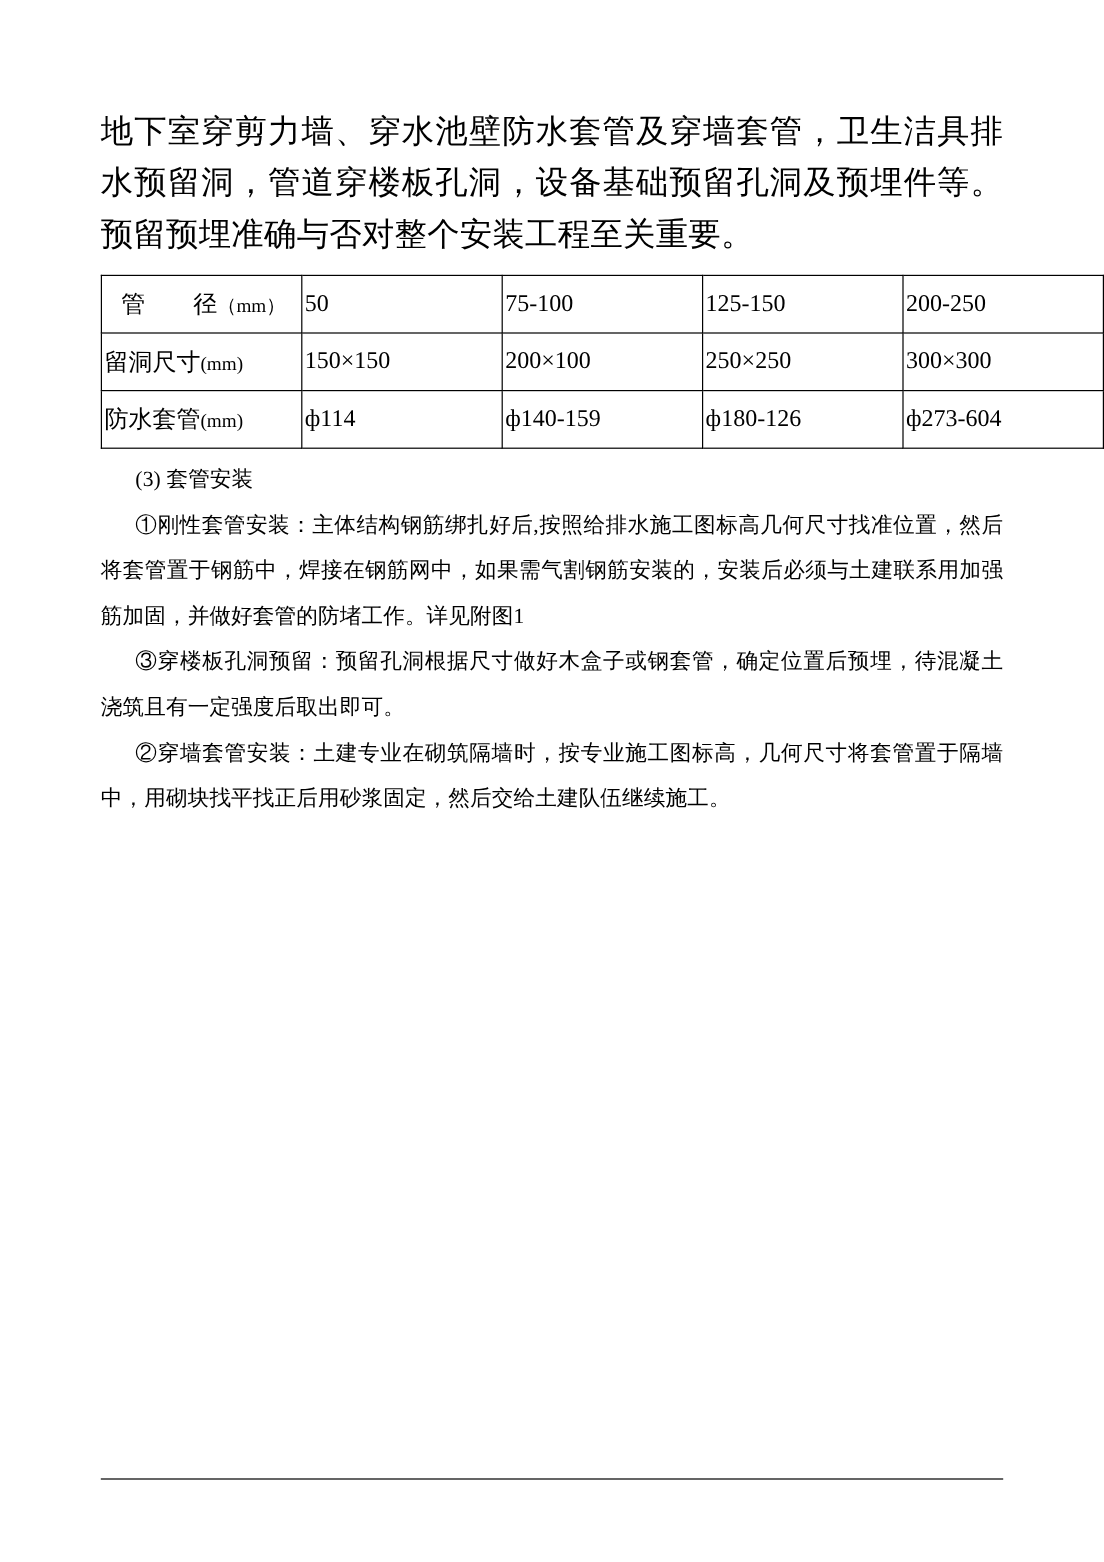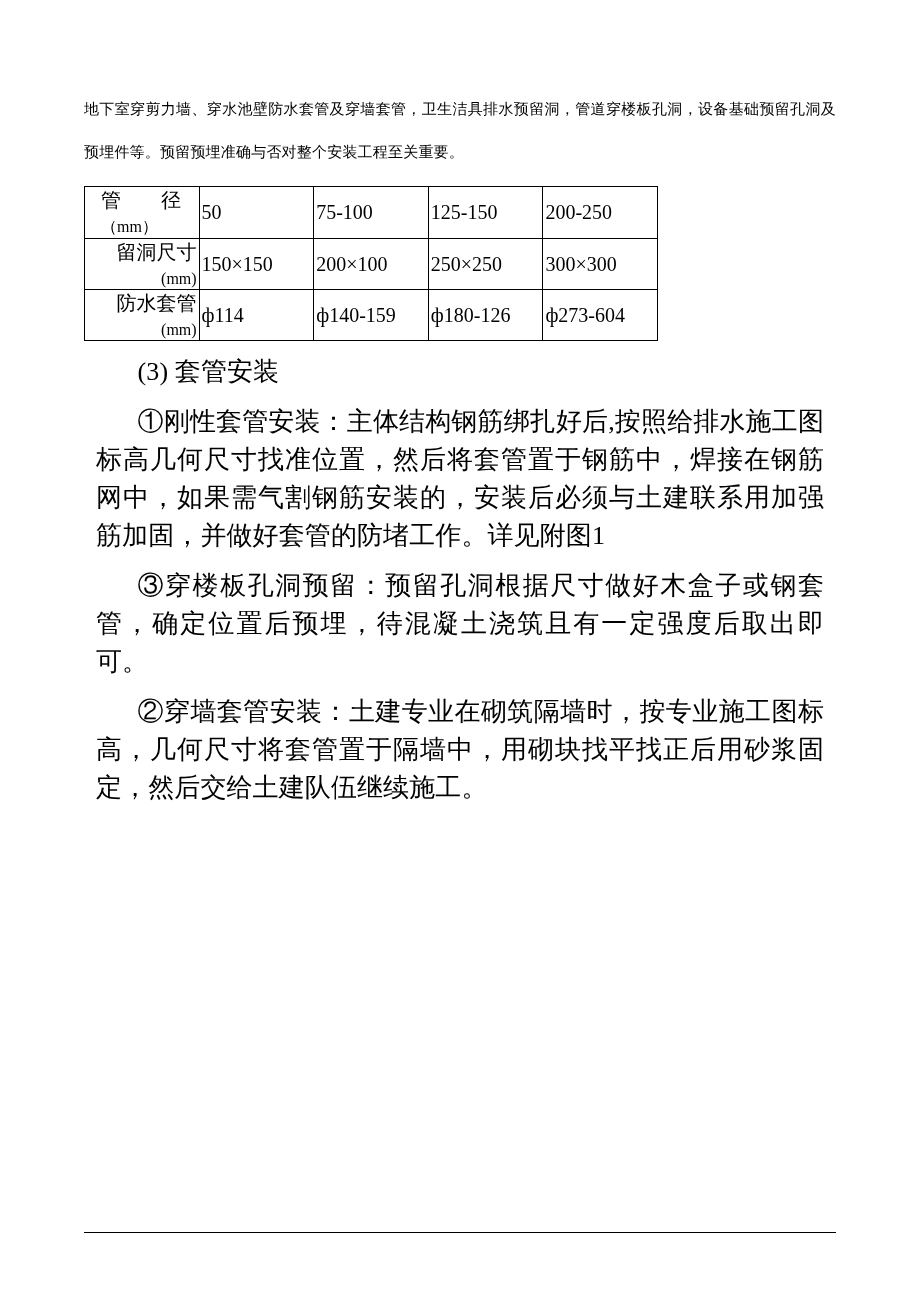--- a/index.html
+++ b/index.html
@@ -17,63 +17,63 @@
   }
   .page {
     position: absolute;
     left: 0; top: 0;
     width: 920px;
     height: 1302px;
     box-sizing: border-box;
     padding: 88px 84px 0 84px;
   }
   .para {
-    font-size: 15px;
+    font-size: 27px;
     line-height: 43px;
     text-align: justify;
     text-justify: inter-ideograph;
     margin: 0;
     letter-spacing: 0.2px;
   }
   .indent2 {
     text-indent: 2em;
   }
   .indent-small {
     text-indent: 1.6em;
   }
   .small-para {
-    font-size: 26px;
+    font-size: 18px;
     line-height: 38px;
     text-align: justify;
     text-justify: inter-ideograph;
-    margin: 12px;
+    margin: 0;
     letter-spacing: 0.1px;
   }
   table.spec {
     border-collapse: collapse;
-    width: 574px;
+    width: 836px;
     margin: 12px 0 6px 0;
     table-layout: fixed;
   }
   table.spec td {
     border: 1px solid #000000;
     height: 47px;
     text-align: left;
     vertical-align: middle;
     font-size: 20px;
     font-family: "Liberation Serif", "DejaVu Serif", serif;
     padding: 0 2px;
   }
   table.spec td.hdr-label {
     text-align: left;
     padding-left: 16px;
     letter-spacing: 0px;
   }
   table.spec td.row-label {
-    text-align: right;
+    text-align: left;
   }
   .unit {
     font-size: 16px;
   }
   .footer-rule {
     position: absolute;
     left: 84px;
     top: 1232px;
     width: 752px;
     height: 0;

